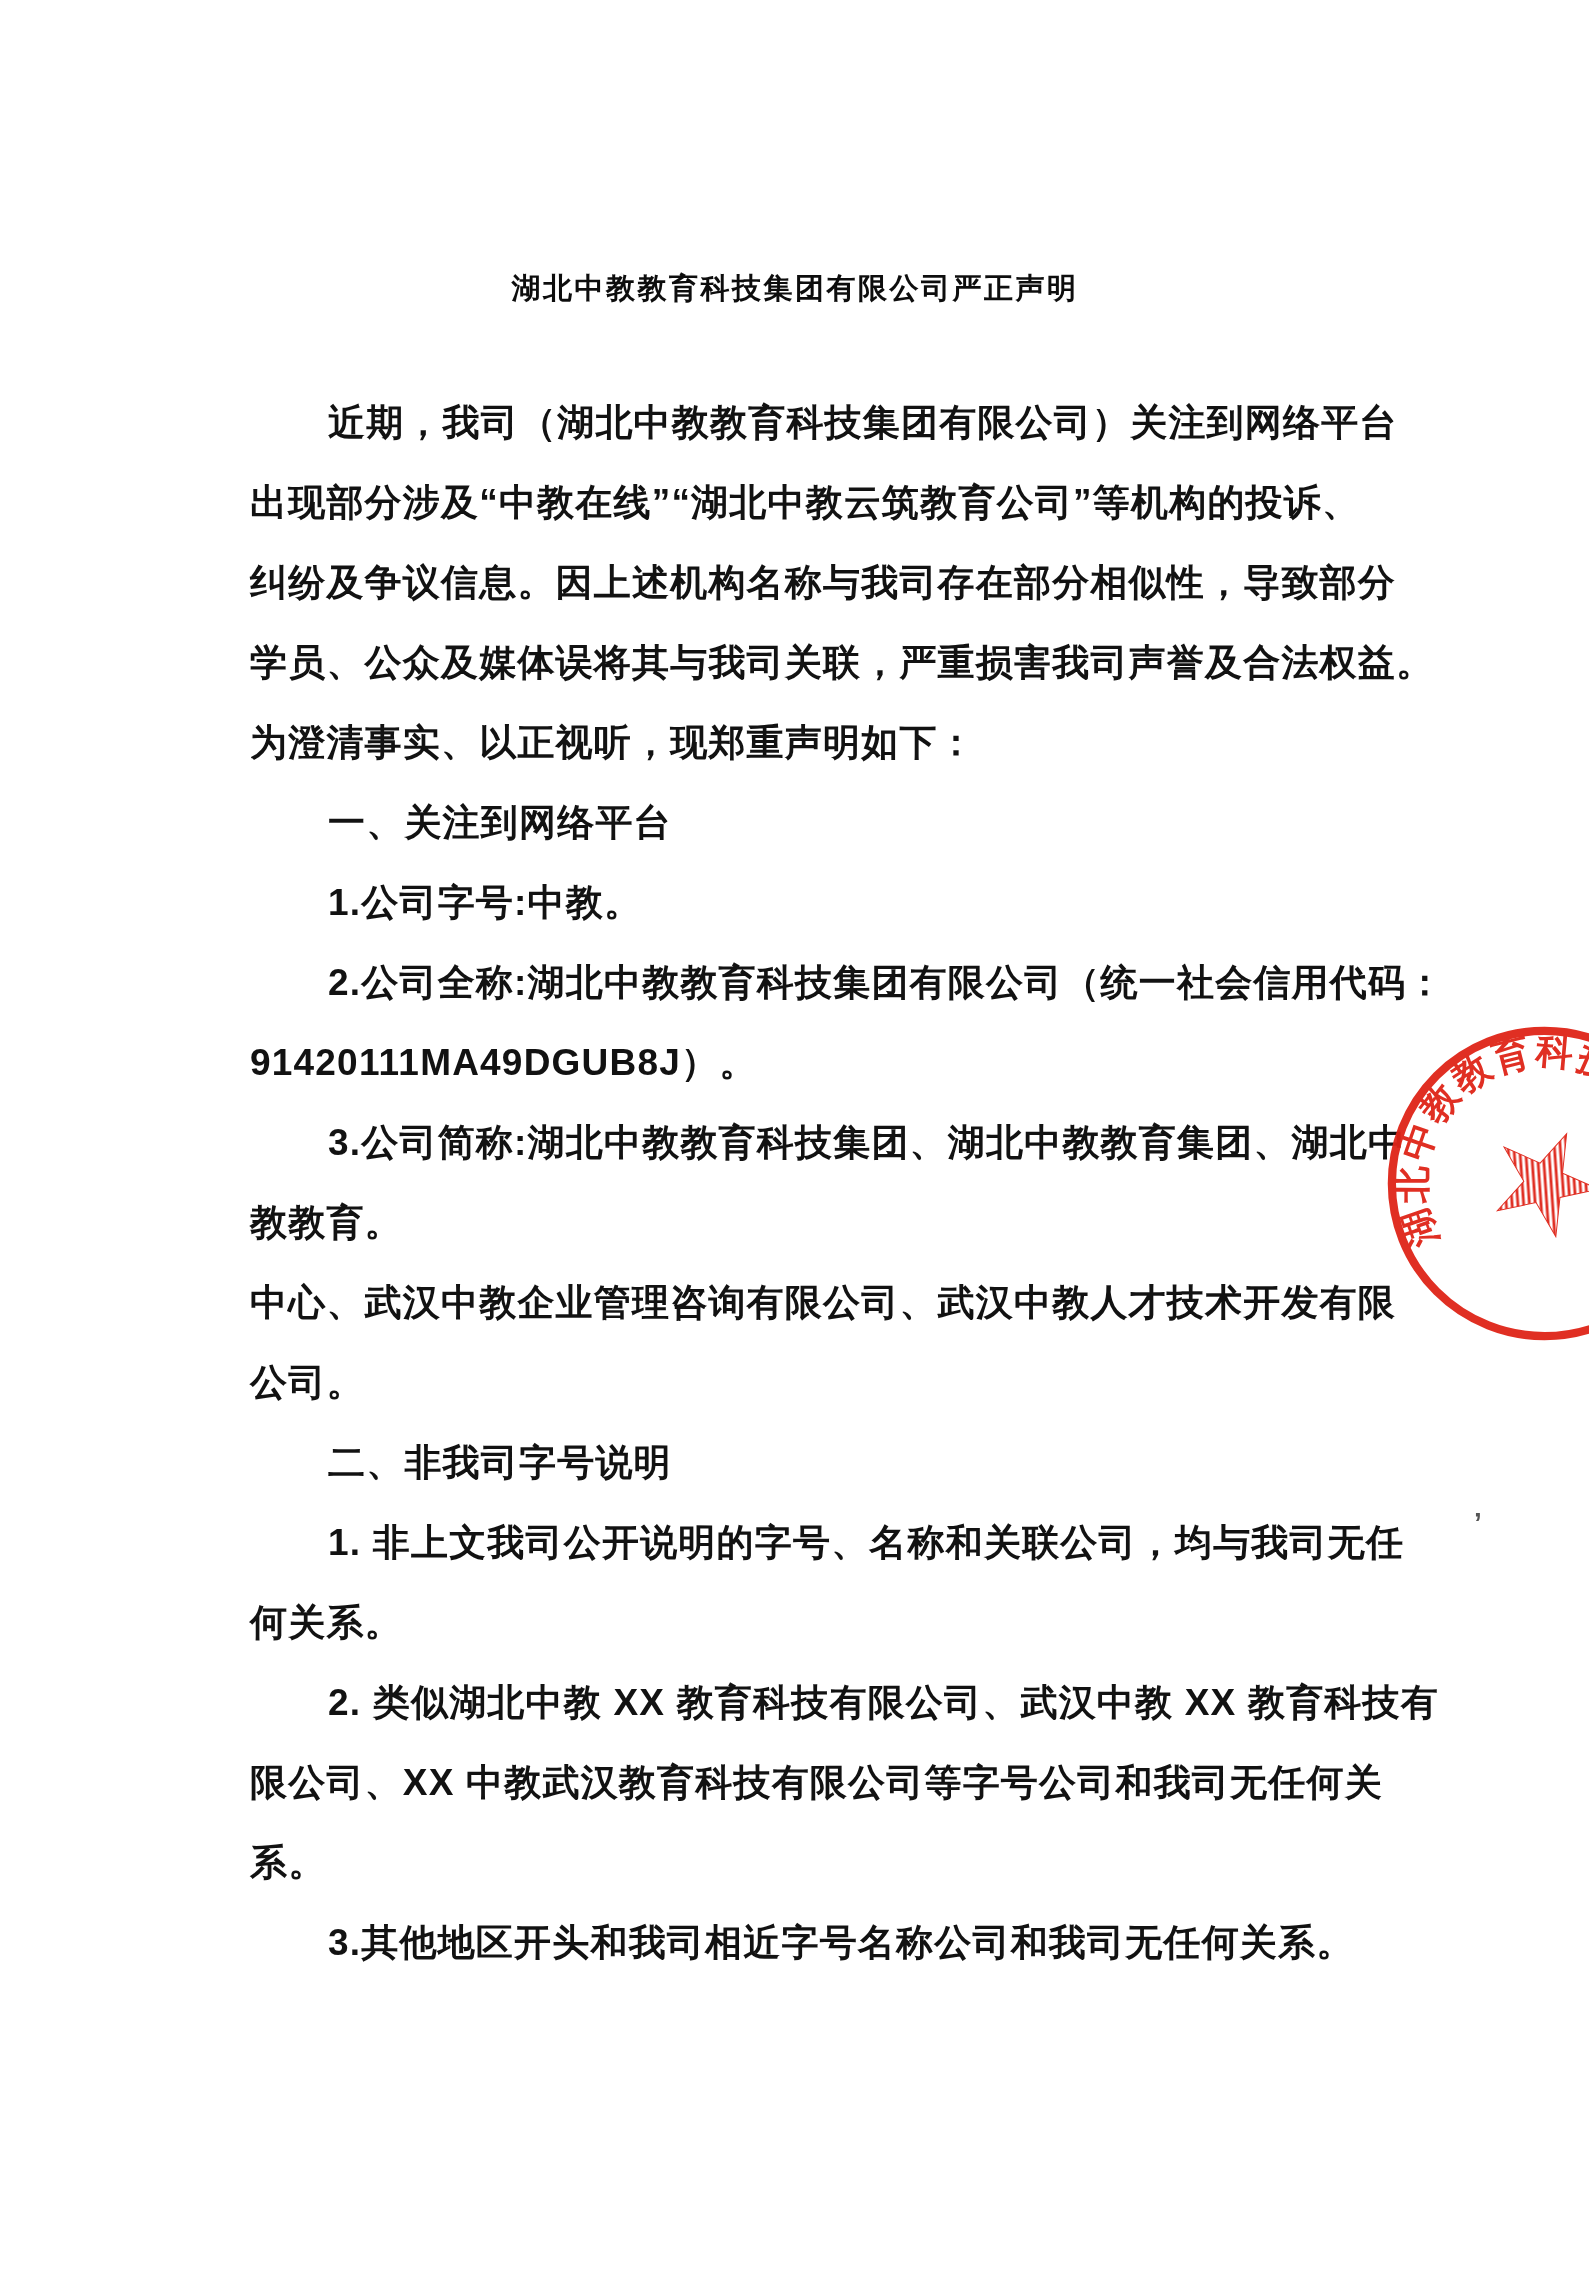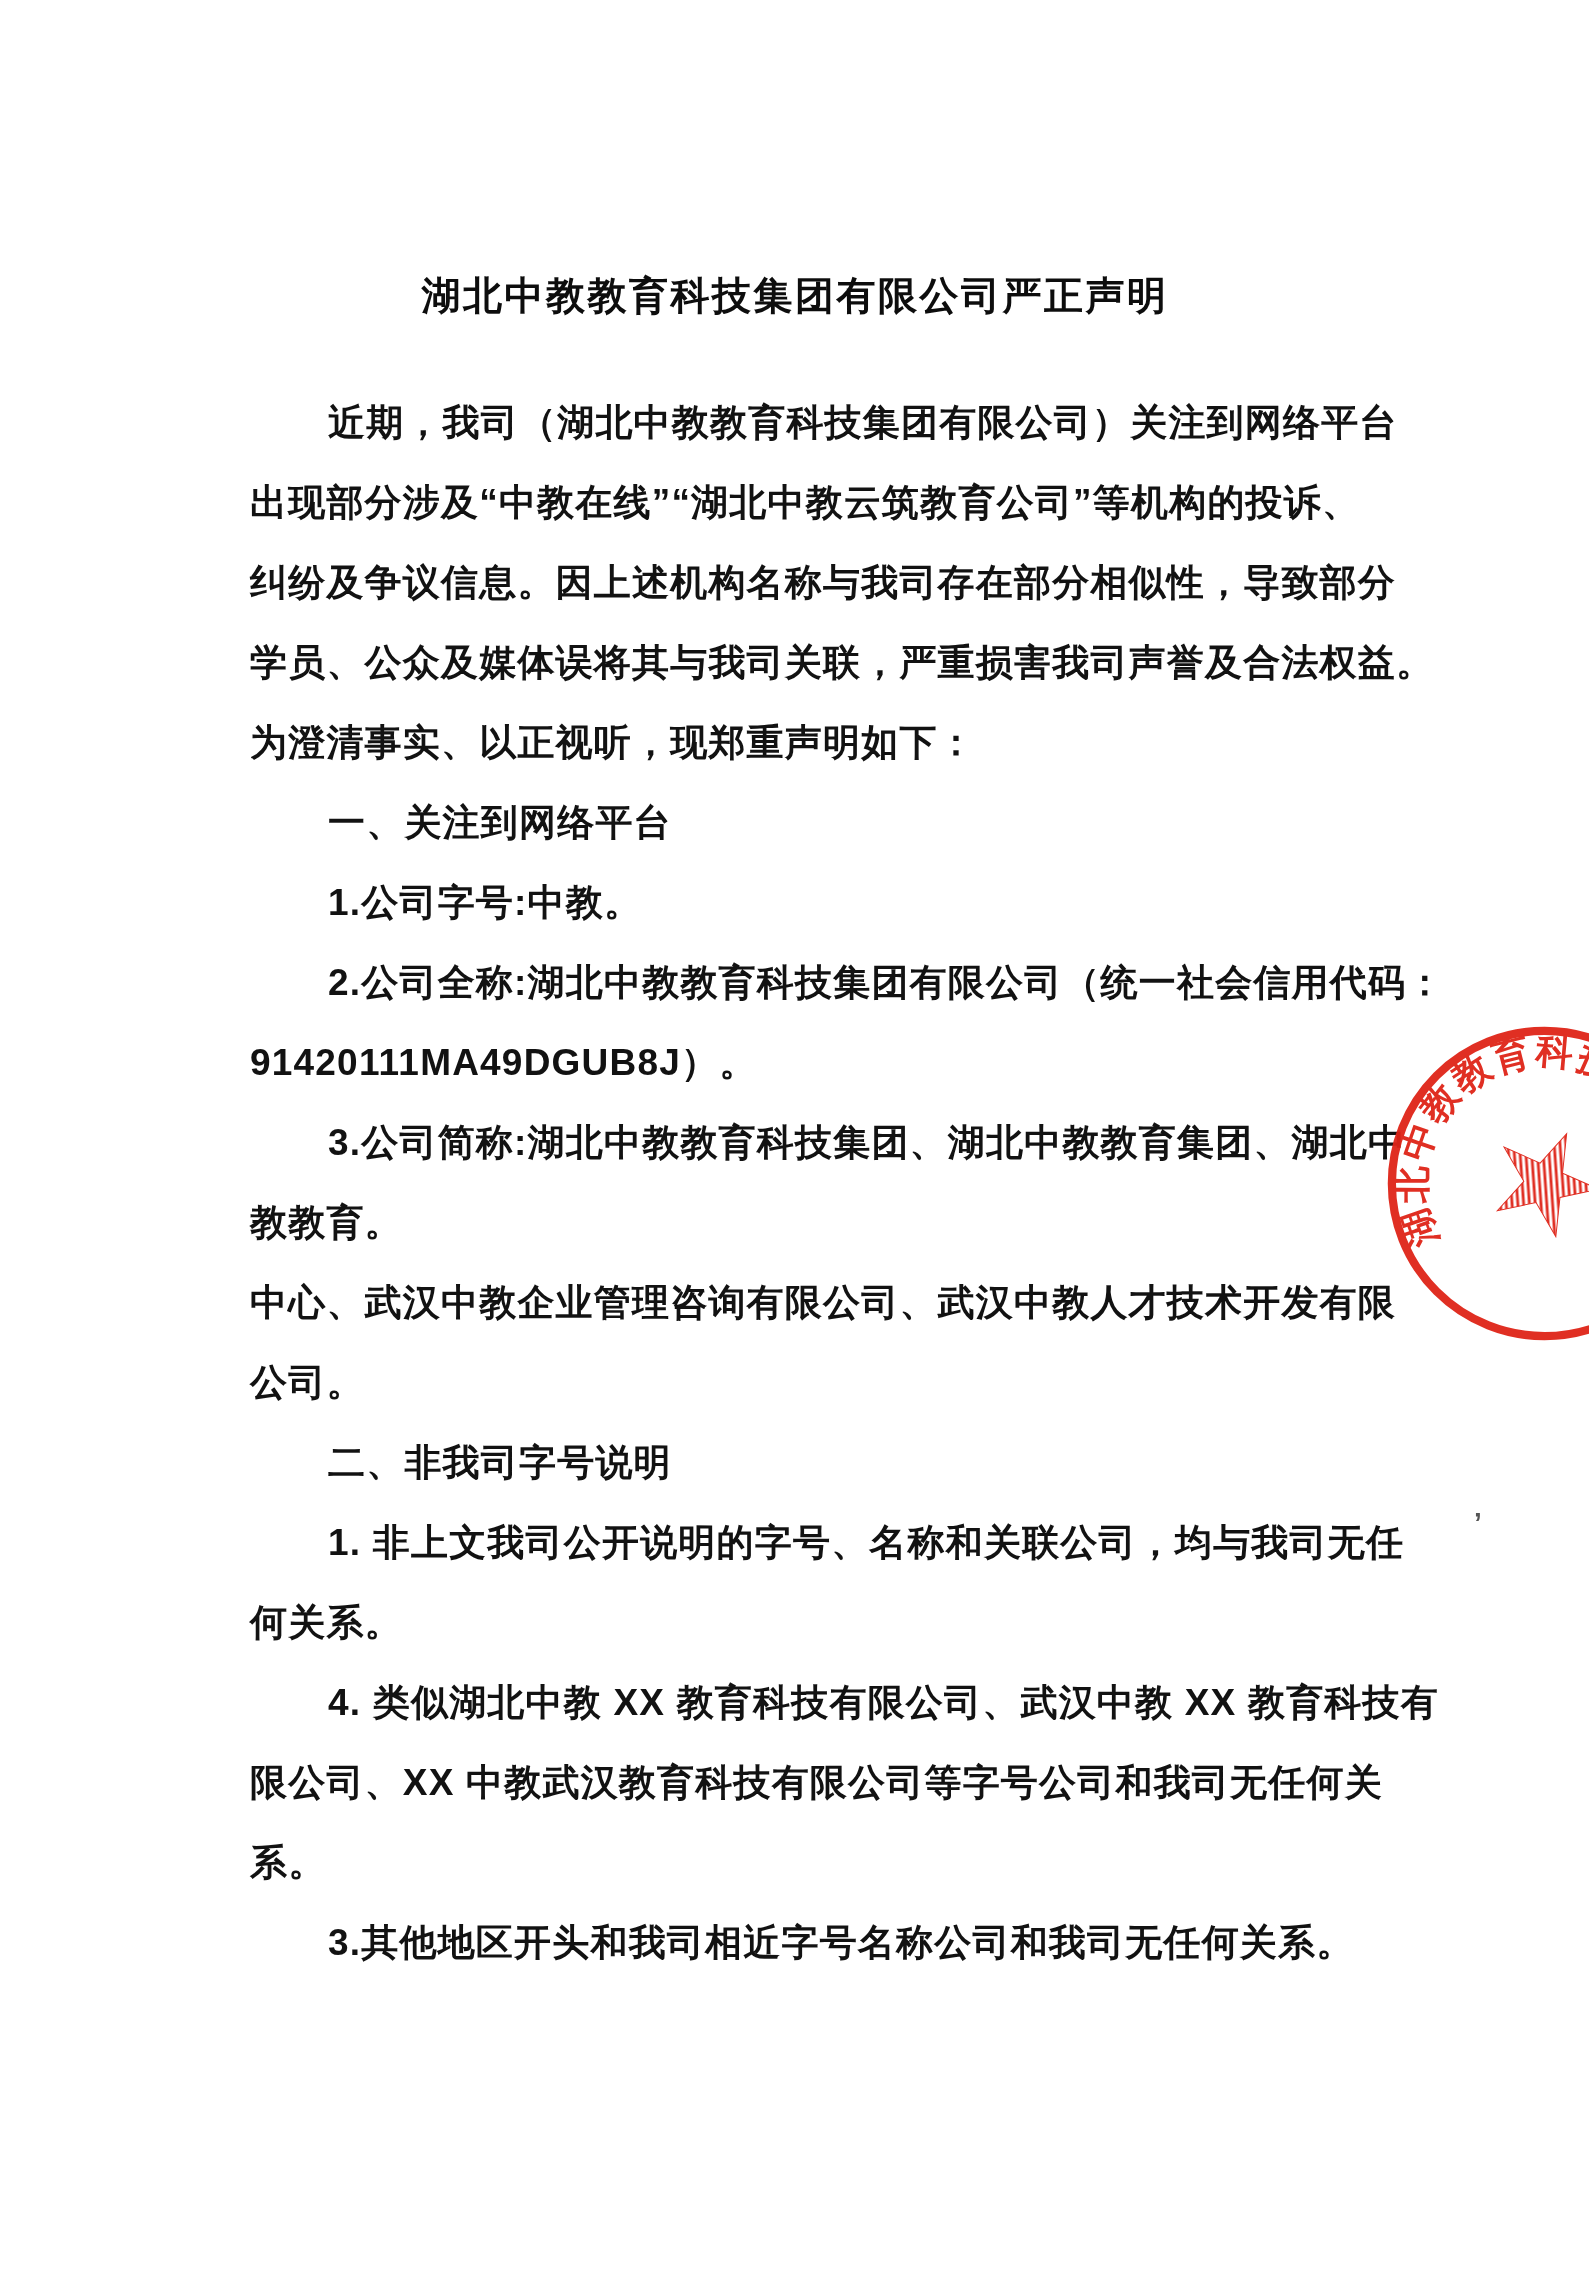--- a/index.html
+++ b/index.html
@@ -8,21 +8,21 @@
     width:1590px;height:2295px;
     background:#ffffff;
     overflow:hidden;
     font-family:"Liberation Sans", sans-serif;
     color:#111;
   }
   .title{
     position:absolute;
     top:269px;left:0;width:1590px;
     text-align:center;
-    font-size:39px;
+    font-size:29px;
     font-weight:bold;
     letter-spacing:2.5px;
     color:#0d0d0d;
   }
   .body-text{
     position:absolute;
     top:383px;
     left:250px;
     width:1121px;
   }
@@ -66,21 +66,21 @@
     <div class="line ind">1.公司字号:中教。</div>
     <div class="line ind">2.公司全称:湖北中教教育科技集团有限公司（统一社会信用代码：</div>
     <div class="line">91420111MA49DGUB8J）。</div>
     <div class="line ind">3.公司简称:湖北中教教育科技集团、湖北中教教育集团、湖北中</div>
     <div class="line">教教育。</div>
     <div class="line">中心、武汉中教企业管理咨询有限公司、武汉中教人才技术开发有限</div>
     <div class="line">公司。</div>
     <div class="line ind">二、非我司字号说明</div>
     <div class="line ind">1. 非上文我司公开说明的字号、名称和关联公司，均与我司无任</div>
     <div class="line">何关系。</div>
-    <div class="line ind">4. 类似湖北中教 XX 教育科技有限公司、武汉中教 XX 教育科技有</div>
+    <div class="line ind">2. 类似湖北中教 XX 教育科技有限公司、武汉中教 XX 教育科技有</div>
     <div class="line">限公司、XX 中教武汉教育科技有限公司等字号公司和我司无任何关</div>
     <div class="line">系。</div>
     <div class="line ind">3.其他地区开头和我司相近字号名称公司和我司无任何关系。</div>
   </div>
 
   <div class="artifact">’</div>
 
   <svg class="seal" viewBox="0 0 600 600">
     <defs>
       <pattern id="sealHatch" width="7" height="7" patternUnits="userSpaceOnUse" patternTransform="rotate(-10)">

